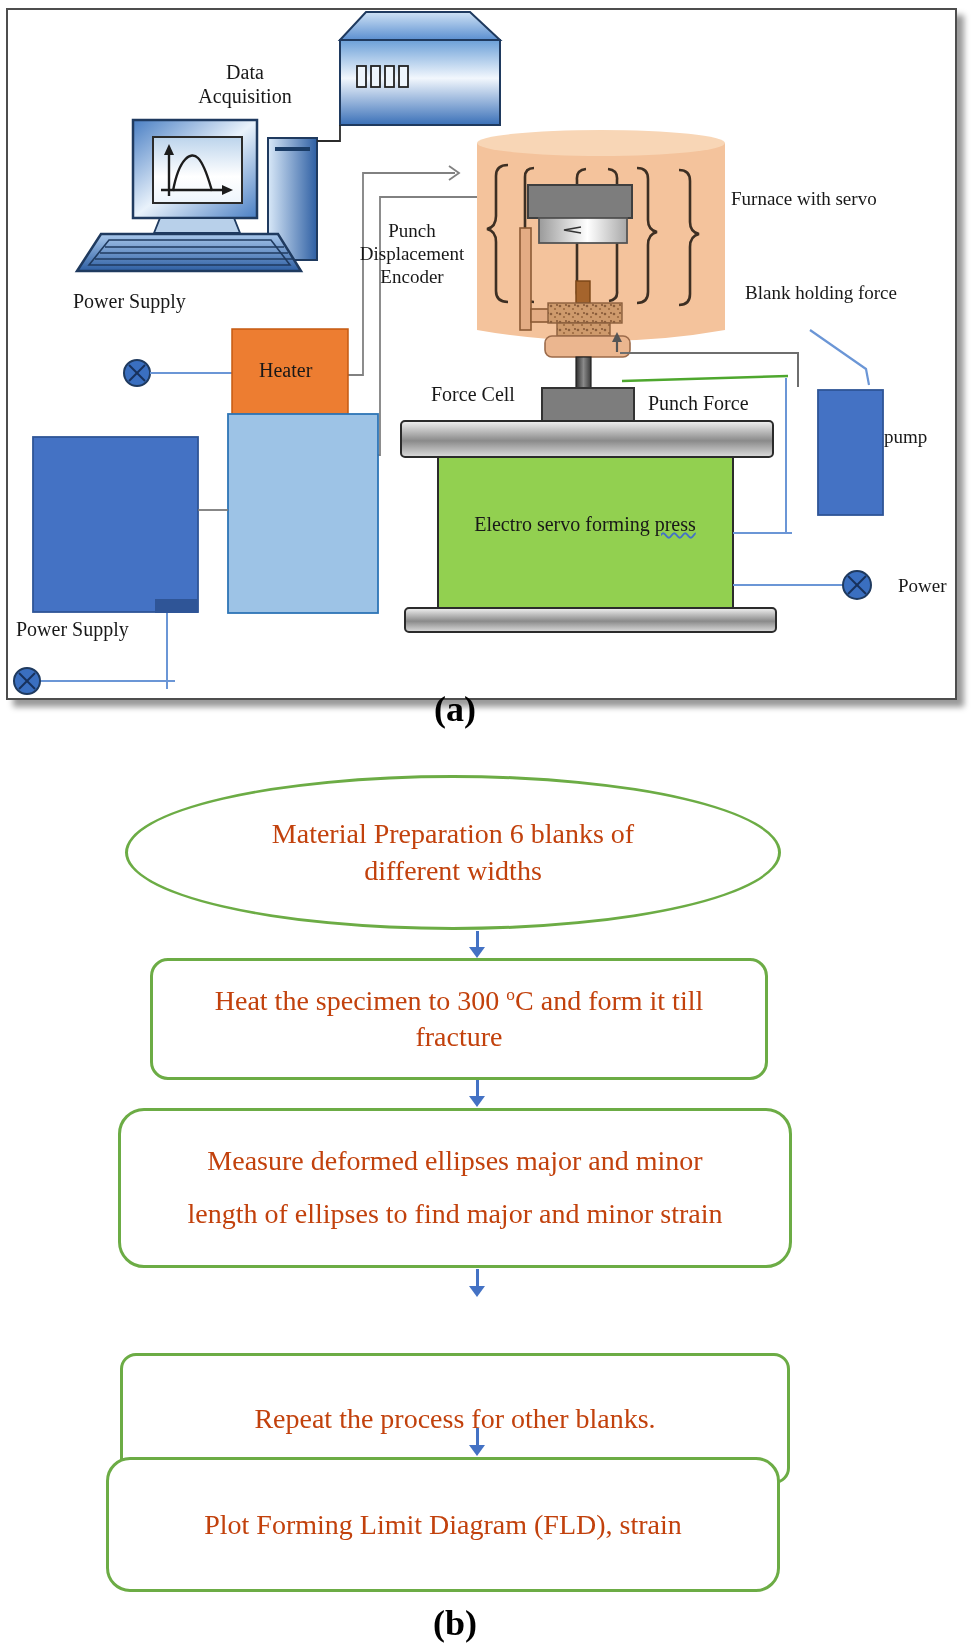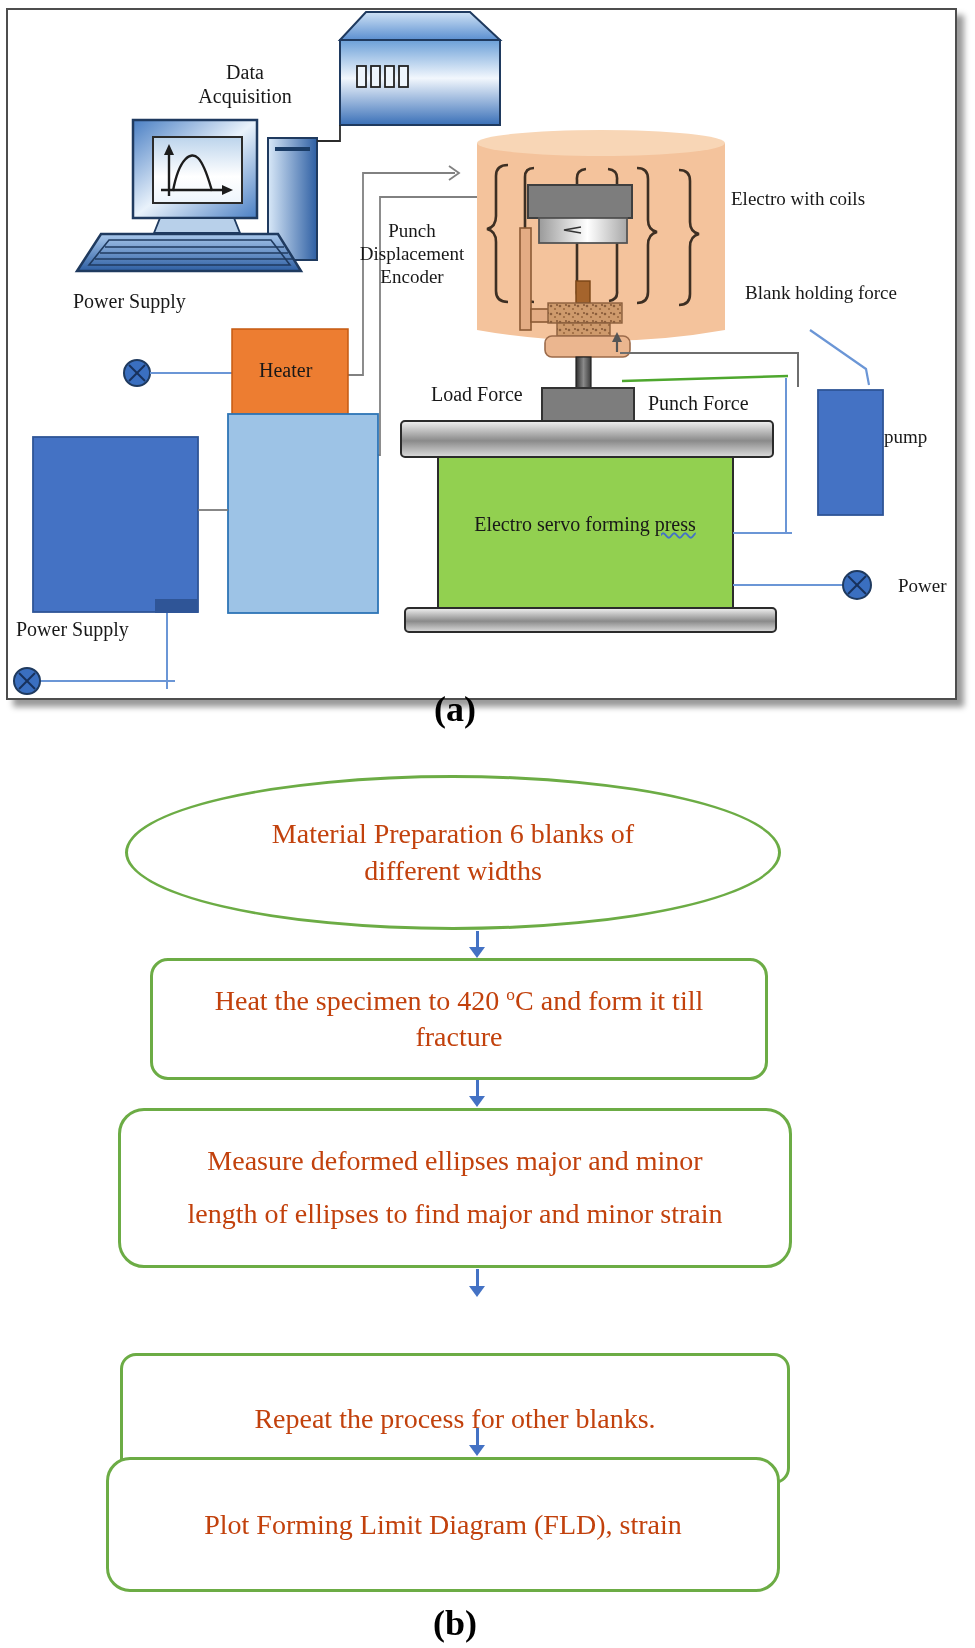--- a/index.html
+++ b/index.html
@@ -191,43 +191,43 @@
   <div>Data</div>
   <div>Acquisition</div>
 </div>
 <div class="lbl" style="left:73px;top:289px;font-size:20px;">Power Supply</div>
 <div class="lbl" style="left:259px;top:358px;font-size:20px;">Heater</div>
 <div class="lbl center" style="left:347px;top:219px;width:130px;font-size:19px;">
   <div>Punch</div>
   <div>Displacement</div>
   <div>Encoder</div>
 </div>
-<div class="lbl" style="left:731px;top:187px;font-size:19px;">Electro with coils</div>
+<div class="lbl" style="left:731px;top:187px;font-size:19px;">Furnace with servo</div>
 <div class="lbl" style="left:745px;top:281px;font-size:19px;">Blank holding force</div>
-<div class="lbl" style="left:431px;top:382px;font-size:20px;">Load Force</div>
+<div class="lbl" style="left:431px;top:382px;font-size:20px;">Force Cell</div>
 <div class="lbl" style="left:648px;top:391px;font-size:20px;">Punch Force</div>
 <div class="lbl center" style="left:462px;top:512px;width:246px;font-size:20px;"><span>Electro servo forming </span><span class="press-word">press</span></div>
 <div class="lbl" style="left:884px;top:425px;font-size:19px;">pump</div>
 <div class="lbl" style="left:898px;top:574px;font-size:19px;">Power</div>
 <div class="lbl" style="left:16px;top:617px;font-size:20px;">Power Supply</div>
 
 <div class="caption" style="left:355px;top:688px;">(a)</div>
 
 <div class="fc-shape" style="left:125px;top:775px;width:650px;height:149px;border-radius:50%;line-height:1.32;">
   <div class="fc-line">Material Preparation 6 blanks of</div>
   <div class="fc-line">different widths</div>
 </div>
 
 <div class="fc-arrow" style="left:469px;top:931px;height:27px;">
   <span class="shaft" style="height:18px;"></span>
     <span class="head"></span>
 </div>
 
 <div class="fc-shape" style="left:150px;top:958px;width:612px;height:116px;border-radius:18px;line-height:1.3;">
-  <div class="fc-line"><span>Heat the specimen to 420 </span><sup class="deg">o</sup><span>C and form it till</span></div>
+  <div class="fc-line"><span>Heat the specimen to 300 </span><sup class="deg">o</sup><span>C and form it till</span></div>
   <div class="fc-line">fracture</div>
 </div>
 
 <div class="fc-arrow" style="left:469px;top:1080px;height:27px;">
   <span class="shaft" style="height:18px;"></span>
     <span class="head"></span>
 </div>
 
 <div class="fc-shape" style="left:118px;top:1108px;width:668px;height:154px;border-radius:26px;line-height:1.88;font-family:Liberation Serif, serif;">
   <div class="fc-line">Measure deformed ellipses major and minor</div>

